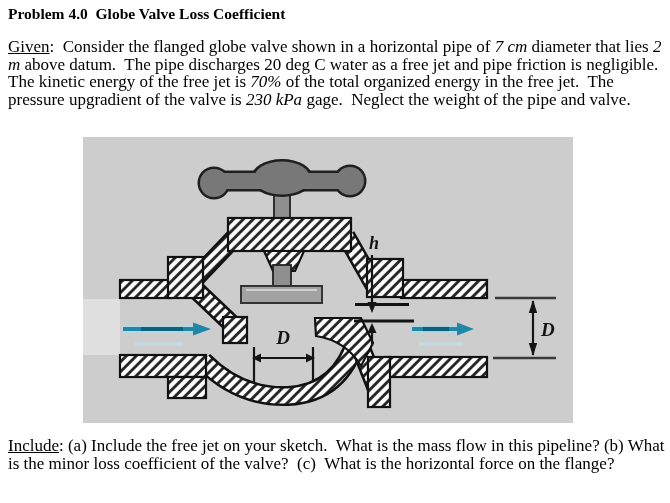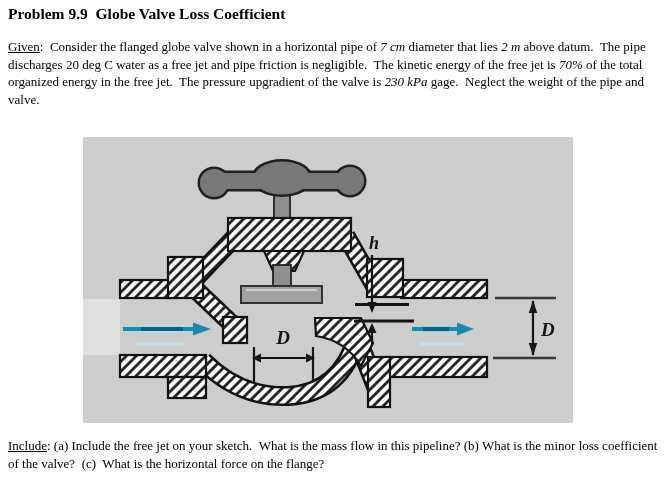--- a/index.html
+++ b/index.html
@@ -1,33 +1,33 @@
 <!DOCTYPE html>
 <html><head>
 <meta charset="utf-8">
 <style>
   html,body{margin:0;padding:0;background:#ffffff;}
   body{width:670px;height:503px;position:relative;overflow:hidden;
        font-family:"Liberation Serif",serif;color:#000;}
   .title{position:absolute;left:8px;top:5px;width:655px;
          font-size:15.5px;font-weight:bold;white-space:pre-wrap;}
-  .para{position:absolute;left:8px;width:657px;font-size:13px;
+  .para{position:absolute;left:8px;width:657px;font-size:17px;
         line-height:17.6px;white-space:pre-wrap;}
   .para.given{top:38px;}
   .para.required{top:437px;}
   .ul{text-decoration:underline;}
   .it{font-style:italic;}
   .fig{position:absolute;left:83px;top:137px;width:490px;height:286px;}
   svg{display:block;}
   .dimtxt{font-family:"Liberation Serif",serif;font-style:italic;font-weight:bold;}
 </style>
 </head>
 <body>
 
-<div class="title">Problem 9.9  Globe Valve Loss Coefficient</div>
+<div class="title">Problem 4.0  Globe Valve Loss Coefficient</div>
 
 <div class="para given"><span class="ul">Given</span><span>:  Consider the flanged globe valve shown in a horizontal pipe of </span><span class="it">7 cm</span><span> diameter that lies </span><span class="it">2 m</span><span> above datum.  The pipe discharges 20 deg C water as a free jet and pipe friction is negligible.  The kinetic energy of the free jet is </span><span class="it">70%</span><span> of the total organized energy in the free jet.  The pressure upgradient of the valve is </span><span class="it">230 kPa</span><span> gage.  Neglect the weight of the pipe and valve.</span></div>
 
 <div class="fig">
 <svg width="490" height="286" viewBox="0 0 490 286">
   <defs>
     <pattern id="hatch" patternUnits="userSpaceOnUse" width="8" height="7" patternTransform="rotate(-45)">
       <rect x="0" y="0" width="8" height="7" fill="#fdfdfd"></rect>
       <line x1="0" y1="3.5" x2="8" y2="3.5" stroke="#161616" stroke-width="2.7"></line>
     </pattern>

